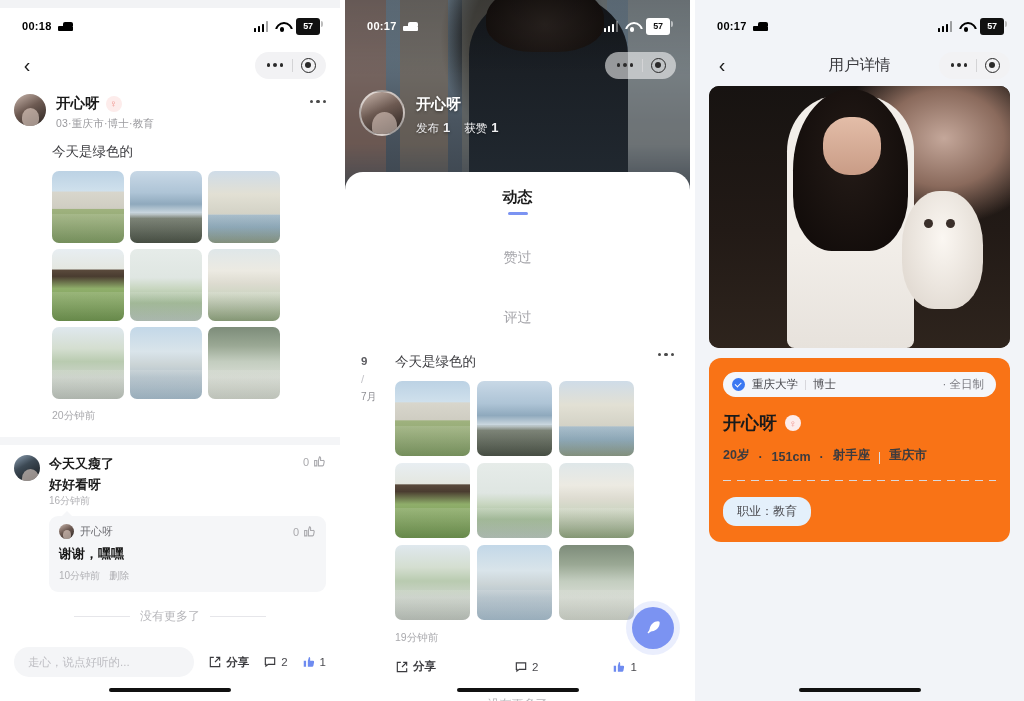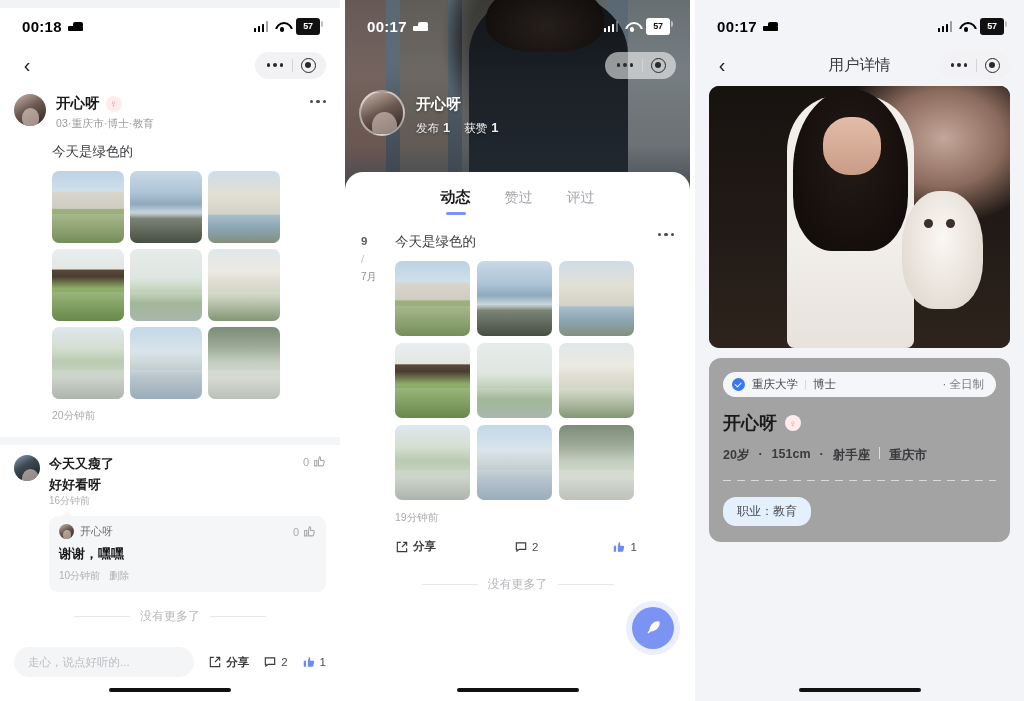--- a/index.html
+++ b/index.html
@@ -21,21 +21,21 @@
   .topstrip { height: 8px; background:#f2f3f5; }
 
   
   .statusbar {
     height: 36px; display:flex; align-items:center;
     justify-content:space-between; padding: 0 20px 0 22px;
     font-size: 15px; font-weight:bold; color:#000;
   }
   .statusbar.on-photo { color:#fff; }
   .sb-left { display:flex; align-items:center; gap:6px; letter-spacing:.3px;}
-  .sb-time { font-size:15px; font-weight:bold; }
+  .sb-time { font-size:11px; font-weight:bold; }
   .bed { width:15px; height:9px; position:relative; display:inline-block; }
   .bed:before{content:"";position:absolute;left:0;bottom:0;width:15px;height:5px;background:currentColor;border-radius:1px;}
   .bed:after{content:"";position:absolute;left:5px;top:0;width:10px;height:4px;background:currentColor;border-radius:2px 2px 0 0;}
   .sb-right { display:flex; align-items:center; gap:7px; }
   .sig { display:flex; align-items:flex-end; gap:1.5px; height:11px; }
   .sig i { width:2.5px; background: currentColor; border-radius:.5px; display:block;}
   .sig i:nth-child(1){height:4px}.sig i:nth-child(2){height:6px}
   .sig i:nth-child(3){height:8px}.sig i:nth-child(4){height:11px;opacity:.35}
   .wifi { width:14px; height:11px; position:relative; }
   .wifi:before{content:"";position:absolute;left:0;top:1px;width:14px;height:14px;
@@ -170,21 +170,21 @@
      border:2px solid rgba(255,255,255,.55); position:relative; overflow:hidden; flex:0 0 46px;}
   .prof-av:after{content:"";position:absolute;left:11px;top:20px;width:25px;height:27px;
     border-radius:50% 50% 40% 40%;background:rgba(245,225,215,.5);}
   .prof-name { font-size:15px;font-weight:bold;color:#fff; text-shadow:0 1px 3px rgba(0,0,0,.45);}
   .prof-counts { font-size:11.5px; color:#f0f0f2; margin-top:6px; display:flex; gap:14px;
                  text-shadow:0 1px 3px rgba(0,0,0,.45); }
   .prof-counts b { font-size:13px; margin-left:4px; }
 
   .sheet { position:absolute; left:0; top:172px; width:345px; bottom:0;
            background:#fff; border-radius:18px 18px 0 0; }
-  .tabs { display:flex; align-items:center; justify-content:center; gap:34px; padding-top:16px; }
+  .tabs { display:flex; align-items:center; justify-content:center; gap:34px; padding-top:16px;flex-direction:column; }
   .tab { font-size:14px; color:#a6a6ab; position:relative; padding-bottom:8px; }
   .tab.active { color:#1a1a1a; font-weight:bold; font-size:15px; }
   .tab.active:after{content:"";position:absolute;left:50%;transform:translateX(-50%);
     bottom:0;width:20px;height:3px;border-radius:2px;background:#7b93f2;}
 
   .feed-item { display:flex; padding: 18px 16px 0 16px; }
   .feed-date { width:34px; flex:0 0 34px; font-size:11.5px; color:#5a5a5f; font-weight:bold;
                line-height:1.55; }
   .feed-date .slash { color:#c3c3c8; font-weight:normal; }
   .feed-date .mon { font-size:10px; color:#8e8e93; font-weight:normal;}
@@ -210,34 +210,34 @@
     background: linear-gradient(180deg,#f2eee9 58%, #e7e2dc 100%); border-radius: 40% 40% 6% 6%/22% 22% 3% 3%; }
   .hero-hair { position:absolute; left:28%; top:1%; width:38%; height:62%;
     background: radial-gradient(ellipse at 50% 42%, #241b17 0%, #130d0b 78%); border-radius: 50% 50% 34% 34%; }
   .hero-face { position:absolute; left:38%; top:12%; width:19%; height:22%;
     background: linear-gradient(180deg,#e3bda8,#c99c86); border-radius: 46%; }
   .hero-dog { position:absolute; right:9%; top:40%; width:27%; height:45%;
     background: radial-gradient(ellipse at 50% 40%, #fbf7f2 0%, #e3dcd4 75%); border-radius: 46% 46% 40% 40%; }
   .hero-dog:after{content:"";position:absolute;left:28%;top:24%;width:9px;height:9px;border-radius:50%;
     background:#3a2f2a; box-shadow: 22px 0 0 #3a2f2a;}
 
-  .card { margin: 10px 14px 0 14px; background:#a3a3a3; border-radius:12px; padding: 14px 14px 16px 14px; }
+  .card { margin: 10px 14px 0 14px; background:#f97316; border-radius:12px; padding: 14px 14px 16px 14px; }
   .edu-pill { display:inline-flex; align-items:center; gap:7px; background:#f4f6fa;
               border-radius:13px; padding: 5px 12px 5px 9px; width:100%; }
   .verify { width:13px;height:13px;border-radius:50%;background:#3a78f2; position:relative; flex:0 0 13px;}
   .verify:after{content:"";position:absolute;left:3.3px;top:4px;width:5px;height:2.6px;
     border-left:1.6px solid #fff;border-bottom:1.6px solid #fff;transform:rotate(-45deg);}
   .edu-school { font-size:11.5px; color:#4a4a4f; }
   .edu-sep { width:1px;height:10px;background:#d7d7dc; display:block;}
   .edu-deg { font-size:11.5px; color:#4a4a4f; }
   .edu-type { margin-left:auto; font-size:11.5px; color:#7a7a80; }
 
   .u-name-row { display:flex; align-items:center; gap:8px; margin-top:14px; }
   .u-name { font-size:18px; font-weight:bold; color:#1a1a1a; }
-  .u-facts { display:flex; align-items:flex-start; gap:9px; font-size:12.5px;
+  .u-facts { display:flex; align-items:flex-end; gap:9px; font-size:12.5px;
              color:#3b3b3f; font-weight:bold; margin-top:12px; }
   .u-facts .vb { width:1px;height:12px;background:#dcdce1; display:block;}
   .dashed { margin-top:16px; height:1px;
             background-image: linear-gradient(90deg,#d9d9de 55%, transparent 0);
             background-size: 14px 1px; }
   .job-tag { display:inline-block; margin-top:16px; background:#e4f0fb; color:#4a4a4f;
              font-size:12px; border-radius:13px; padding: 6px 14px; }
 
   .card2-title { display:flex; align-items:center; gap:8px; font-size:13.5px;
                  font-weight:bold; color:#1a1a1a; }

